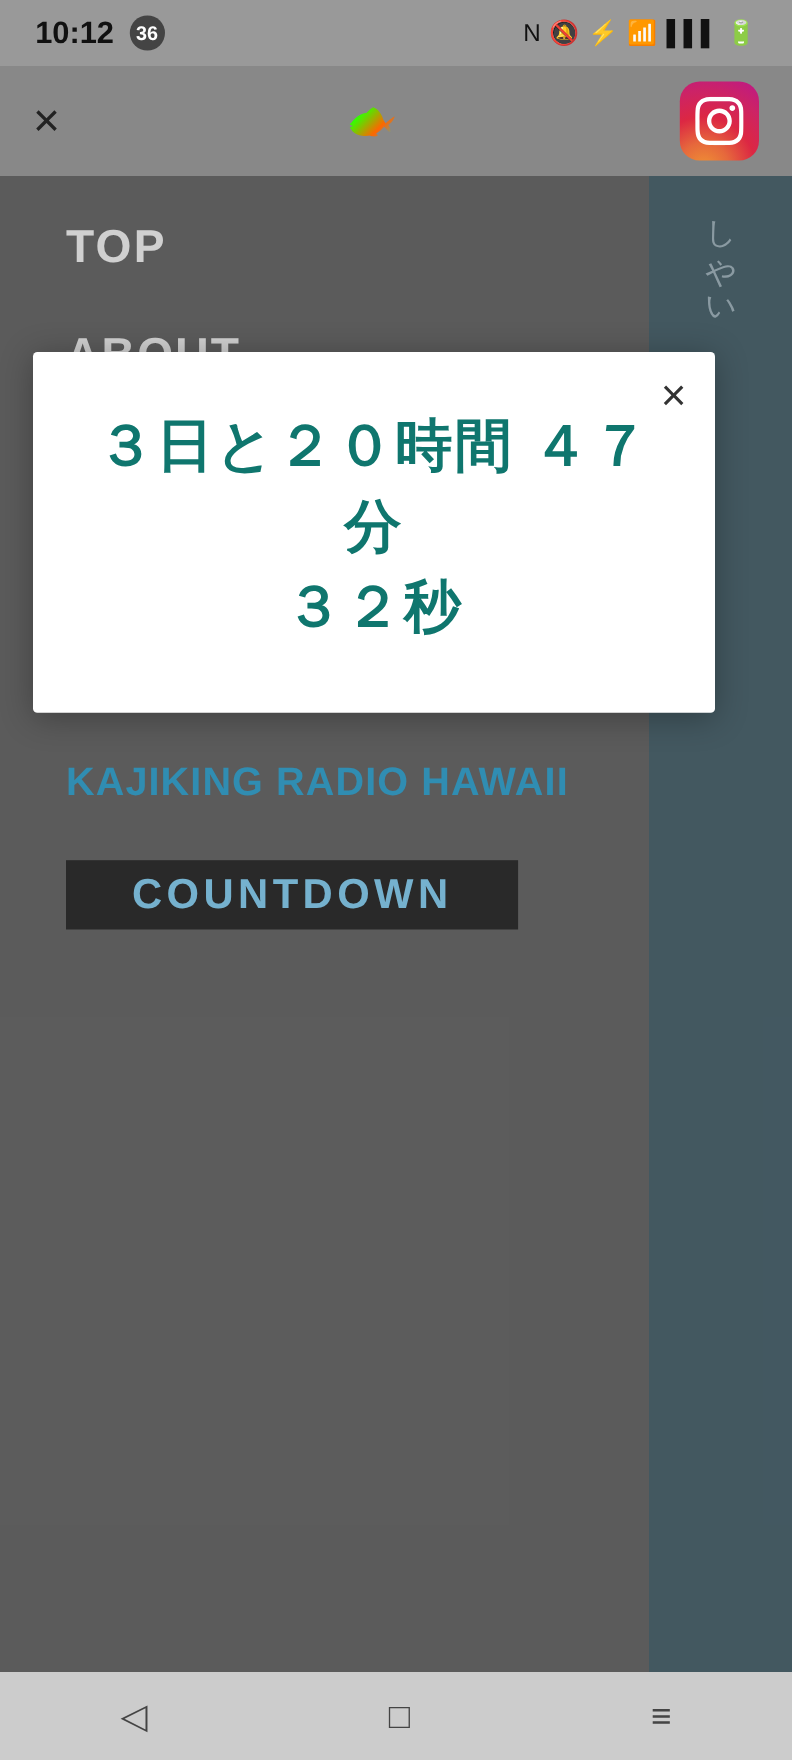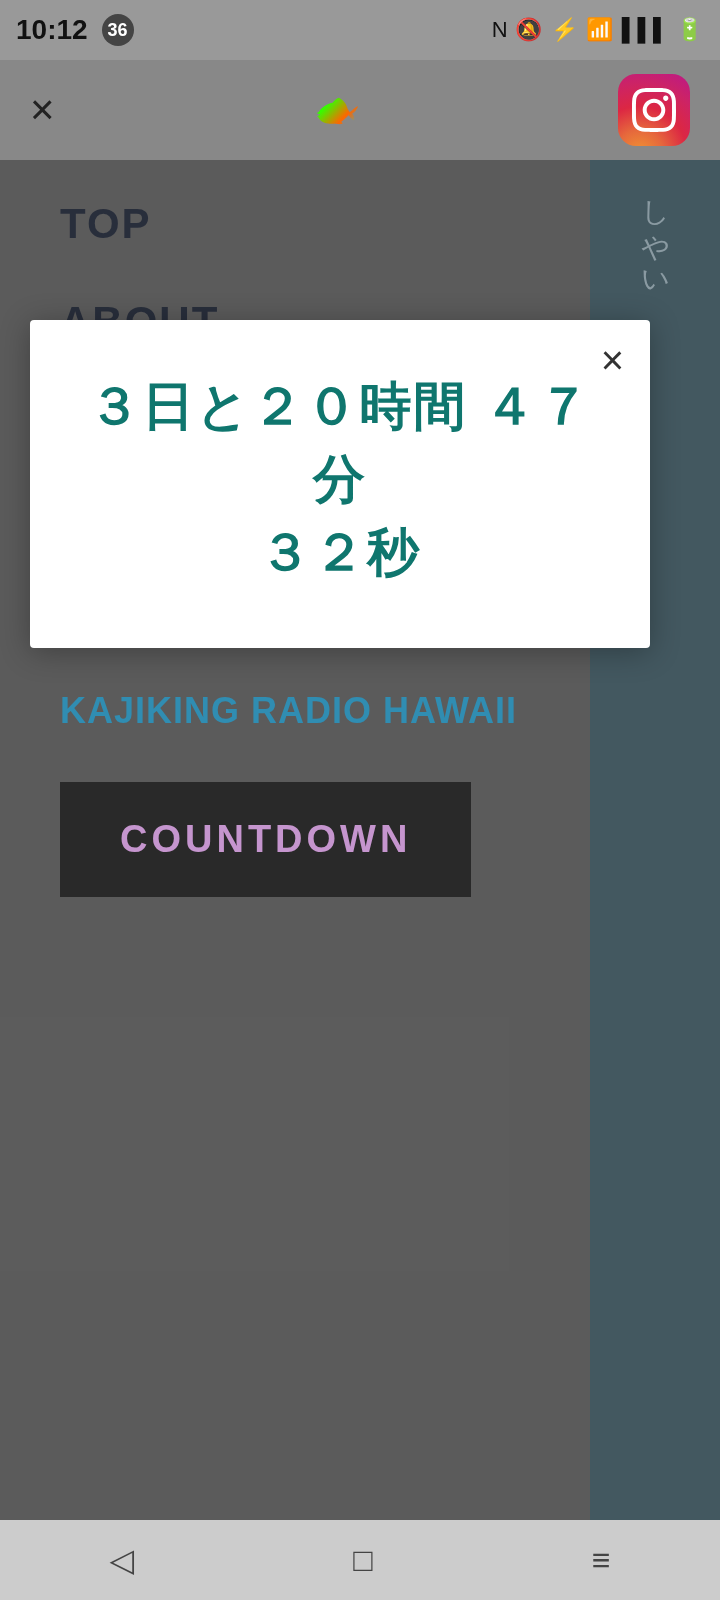--- a/index.html
+++ b/index.html
@@ -15,21 +15,21 @@
     }
 
     
     .status-bar {
       width: 100%;
       height: 60px;
       background: #999;
       display: flex;
       align-items: center;
       justify-content: space-between;
-      padding: 0 16px;
+      padding: 0 32px;
       position: relative;
       z-index: 10;
     }
 
     .status-time {
       font-size: 28px;
       font-weight: 600;
       color: #111;
     }
 
@@ -143,21 +143,21 @@
     }
 
     
     .nav-menu {
       padding: 40px 60px;
     }
 
     .nav-item {
       font-size: 42px;
       font-weight: 900;
-      color: #0f172a;
+      color: #ffffff;
       margin-bottom: 50px;
       letter-spacing: 2px;
       cursor: pointer;
       font-family: 'Arial Black', sans-serif;
     }
 
     .nav-item.active {
       color: #1a9fd4;
     }
 
@@ -176,23 +176,23 @@
       font-weight: 900;
       color: #1a9fd4;
       margin-bottom: 50px;
       letter-spacing: 1px;
       cursor: pointer;
       font-family: 'Arial Black', sans-serif;
     }
 
     .countdown-button {
       background: #111;
-      color: #f0abfc;
+      color: #7dd3fc;
       border: none;
-      padding: 36px 60px;
+      padding: 10px 60px;
       font-size: 38px;
       font-weight: 900;
       letter-spacing: 4px;
       cursor: pointer;
       margin-bottom: 50px;
       margin-left: 0;
       font-family: 'Arial Black', sans-serif;
       min-width: 320px;
     }
 

